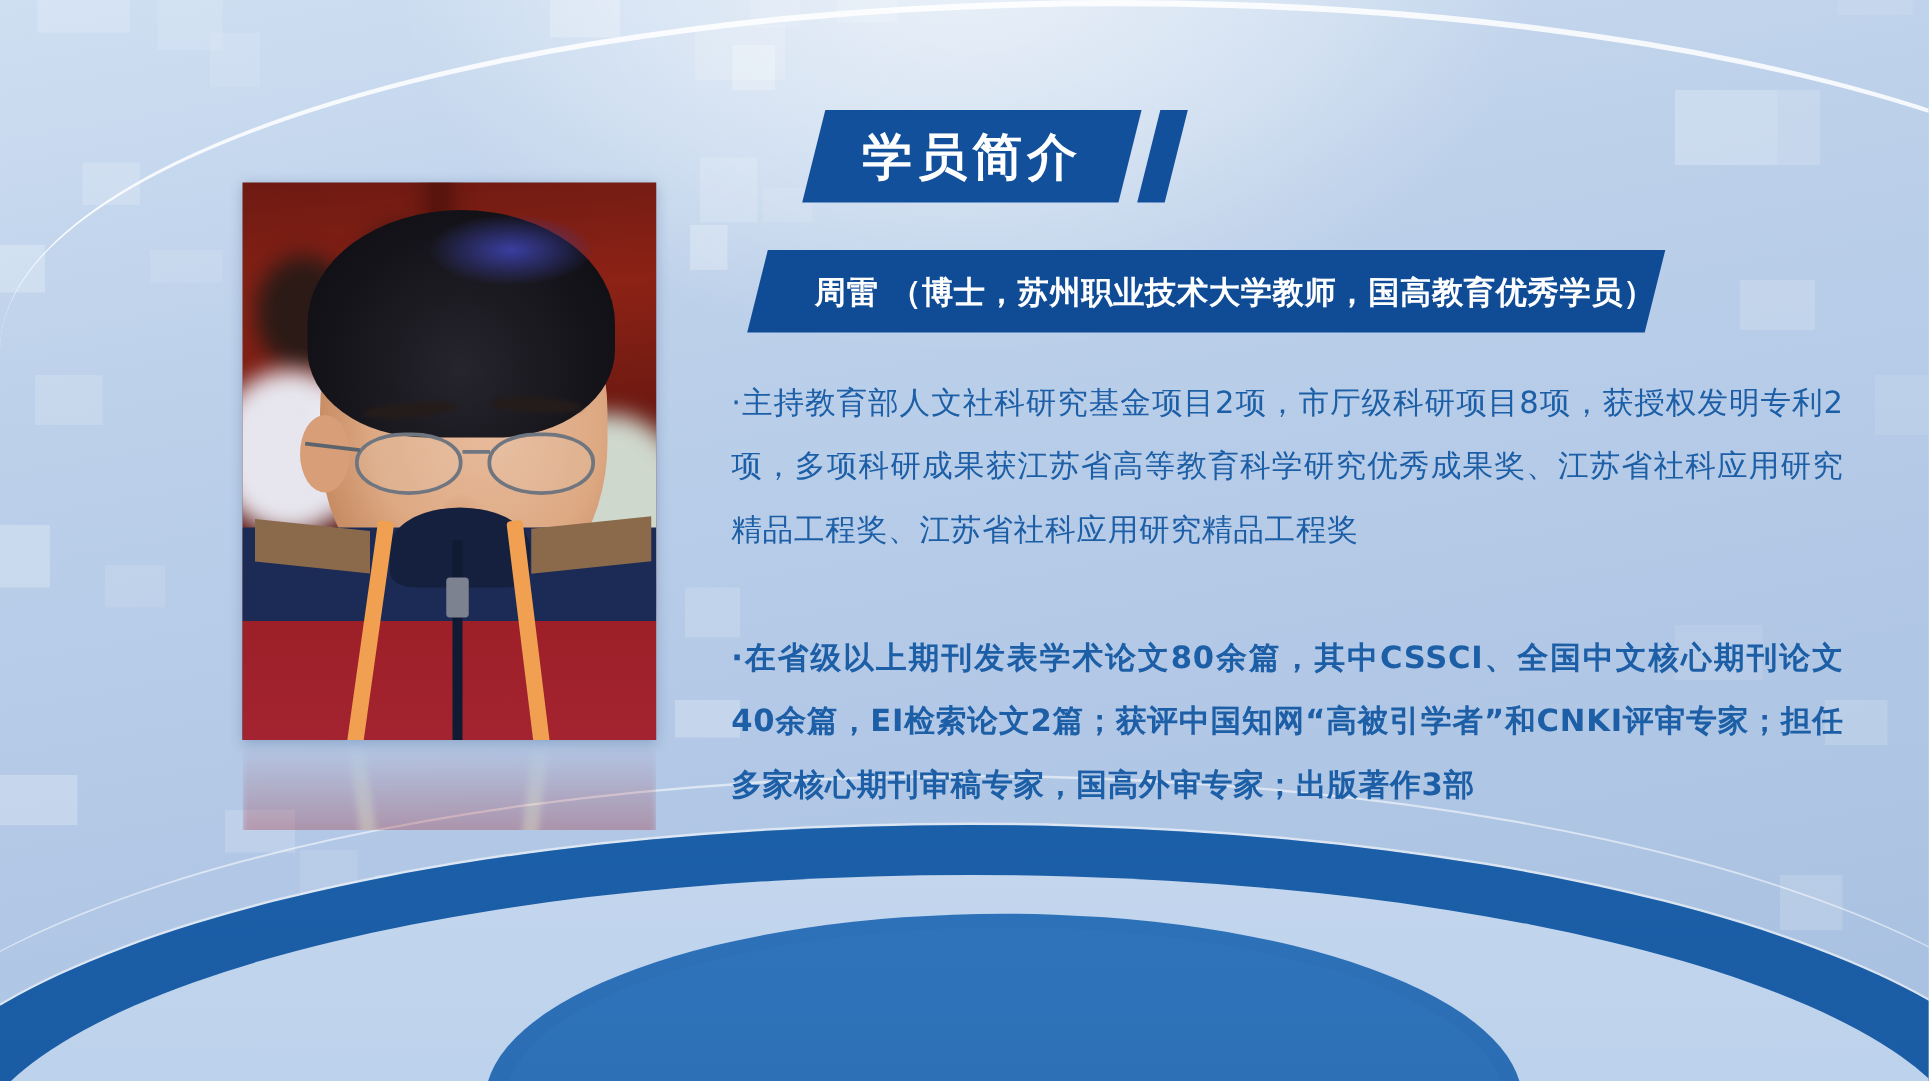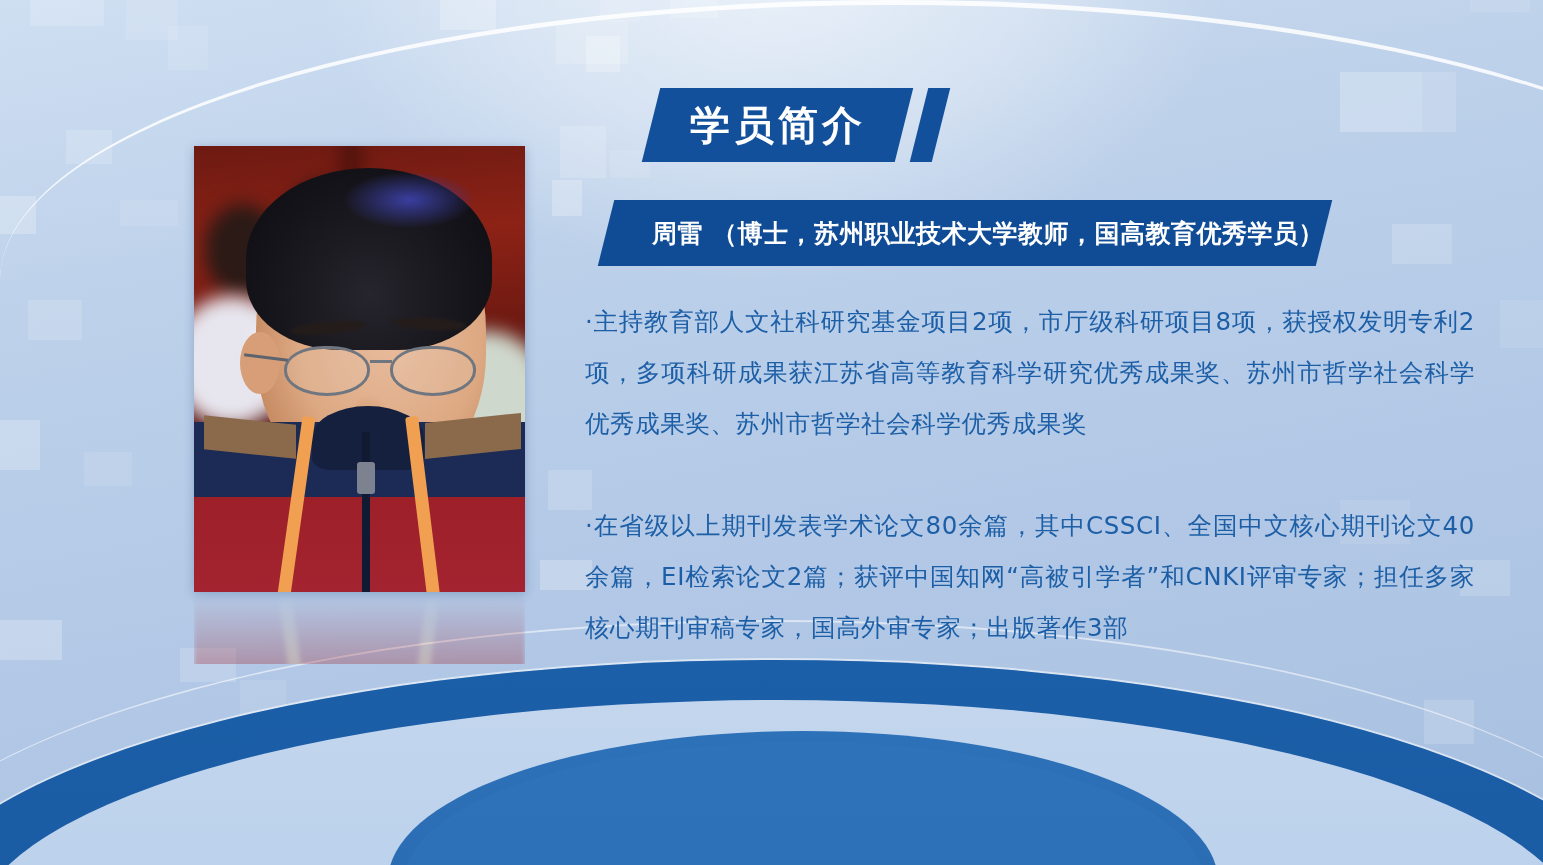--- a/index.html
+++ b/index.html
@@ -175,21 +175,21 @@
   #bio { position:absolute; left:585px; top:296px; width:890px; }
   .bio-para {
     color:#1d5FA6;
     font-size:24.5px;
     line-height:51px;
     letter-spacing:.6px;
     font-family:"DejaVu Sans","Liberation Sans",sans-serif;
     text-align:justify;
     text-justify:inter-ideograph;
   }
-  #bio-para-2 { margin-top:51px; }
+  #bio-para-2 { margin-top:51px;font-weight:bold; }
 </style>
 </head>
 <body>
 
 <div id="stage">
 
   <div>
     <div class="sq" style="left:30px;  top:0px;   width:74px;  height:26px;"></div>
     <div class="sq d" style="left:126px; top:0px;   width:52px;  height:40px;"></div>
     <div class="sq l" style="left:440px; top:0px;   width:56px;  height:30px;"></div>
@@ -286,17 +286,17 @@
   <div id="title-banner">
     <span id="title-text">学员简介</span>
   </div>
   <div id="title-accent-bar"></div>
 
   <div id="name-banner">
     <span id="name-text">周雷 （博士，苏州职业技术大学教师，国高教育优秀学员）</span>
   </div>
 
   <div id="bio">
-    <p class="bio-para" id="bio-para-1">·主持教育部人文社科研究基金项目2项，市厅级科研项目8项，获授权发明专利2项，多项科研成果获江苏省高等教育科学研究优秀成果奖、苏州市哲学社会科学优秀成果奖、苏州市哲学社会科学优秀成果奖</p>
+    <p class="bio-para" id="bio-para-1">·主持教育部人文社科研究基金项目2项，市厅级科研项目8项，获授权发明专利2项，多项科研成果获江苏省高等教育科学研究优秀成果奖、江苏省社科应用研究精品工程奖、江苏省社科应用研究精品工程奖</p>
     <p class="bio-para" id="bio-para-2">·在省级以上期刊发表学术论文80余篇，其中CSSCI、全国中文核心期刊论文40余篇，EI检索论文2篇；获评中国知网“高被引学者”和CNKI评审专家；担任多家核心期刊审稿专家，国高外审专家；出版著作3部</p>
   </div>
 
 </div>
 
 </body></html>

